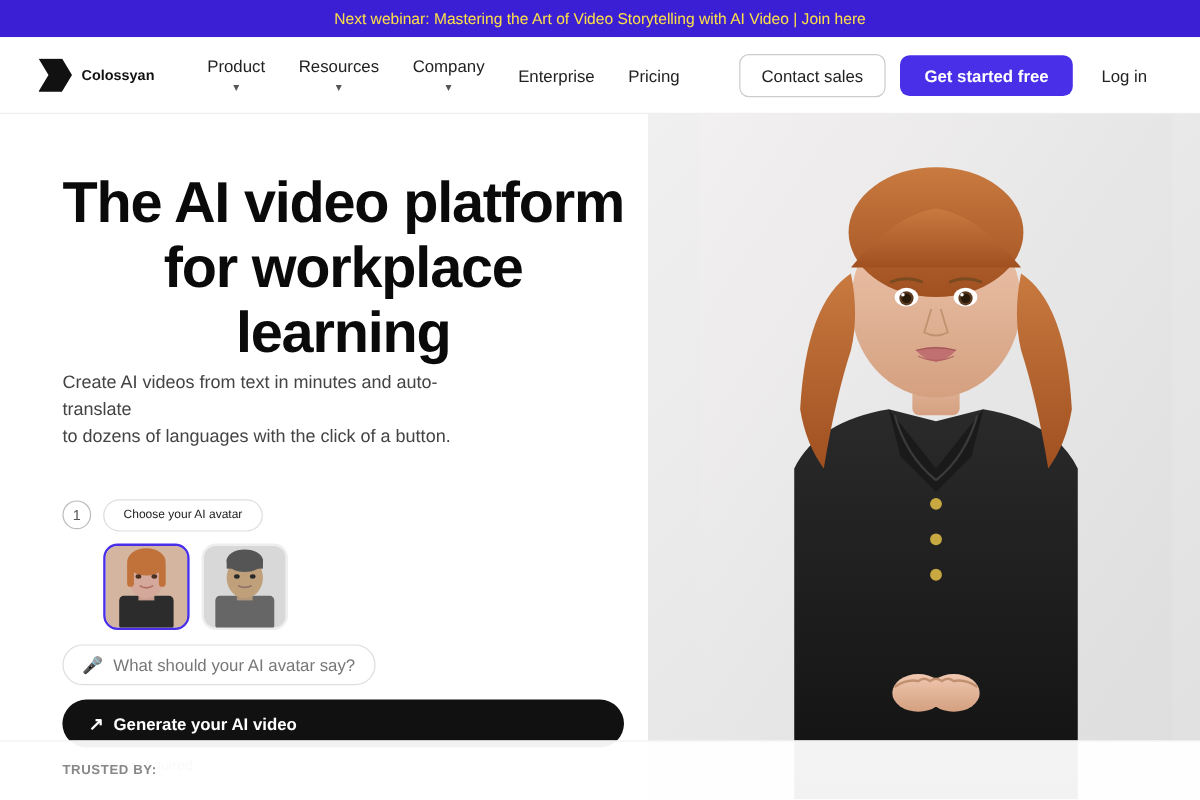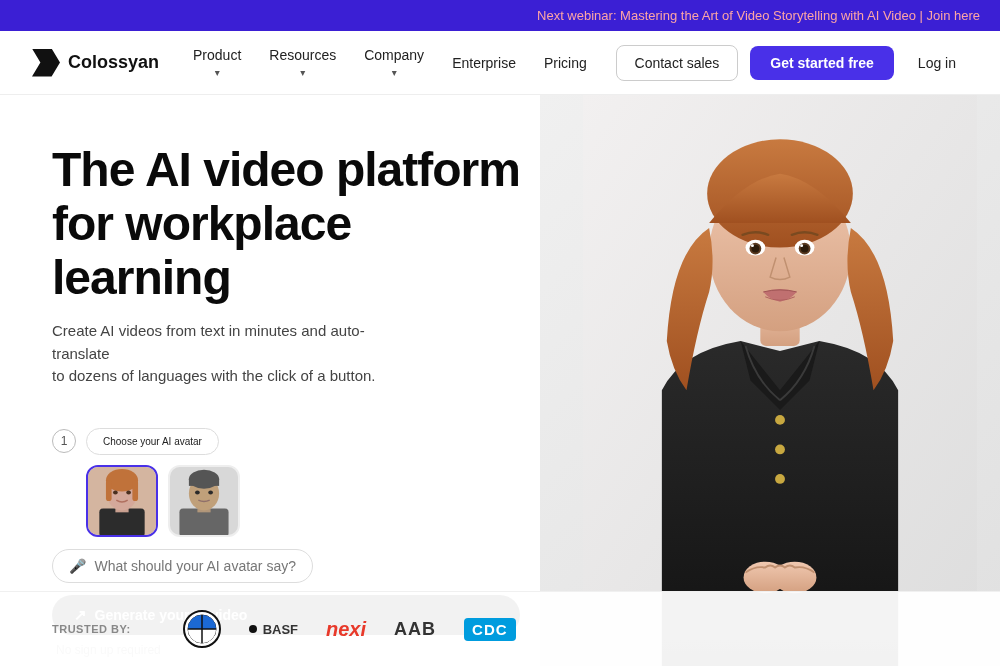--- a/index.html
+++ b/index.html
@@ -1,44 +1,44 @@
 <!DOCTYPE html>
 <html><head>
   <meta charset="utf-8">
   <style>
     * { margin: 0; padding: 0; box-sizing: border-box; }
     body { font-family: -apple-system, BlinkMacSystemFont, 'Segoe UI', sans-serif; width: 1000px; height: 667px; overflow: hidden; background: #fff; }
 
     
     .top-banner {
       background: #3b1fd4;
-      color: #fca5a5;
-      text-align: right;
+      color: #fde047;
+      text-align: center;
       padding: 8px 20px;
       font-size: 13px;
       cursor: pointer;
     }
 
     
     .navbar {
       display: flex;
       align-items: center;
       padding: 0 32px;
       height: 64px;
       border-bottom: 1px solid #eee;
       background: #fff;
     }
     .logo {
       display: flex;
       align-items: center;
       gap: 8px;
-      font-size: 18px;
+      font-size: 12px;
       font-weight: 700;
       color: #111;
-      margin-right: 22px;
+      margin-right: 32px;
       text-decoration: none;
     }
     .logo-icon {
       width: 28px;
       height: 28px;
       background: #111;
       clip-path: polygon(0 0, 70% 0, 100% 50%, 70% 100%, 0 100%, 30% 50%);
       display: inline-block;
     }
     .nav-links {
@@ -109,22 +109,23 @@
       padding: 48px 0 40px 52px;
       max-width: 520px;
       z-index: 2;
       flex-shrink: 0;
     }
     .hero-title {
       font-size: 48px;
       font-weight: 800;
       line-height: 1.12;
       color: #0a0a0a;
-      margin-bottom: 16px;
+      margin-bottom: 4px;
       letter-spacing: -1px;
+      text-align: center;
     }
     .hero-subtitle {
       font-size: 15px;
       color: #444;
       line-height: 1.5;
       margin-bottom: 40px;
       max-width: 340px;
     }
 
     
@@ -494,48 +495,15 @@
         <ellipse cx="185" cy="490" rx="22" ry="16" fill="url(#skinGrad)"></ellipse>
         <ellipse cx="215" cy="490" rx="22" ry="16" fill="url(#skinGrad)"></ellipse>
 
         <path d="M165 485 Q175 478 185 480 Q190 476 195 480 Q200 476 205 480 Q210 476 215 480 Q225 478 235 485" stroke="#c09070" stroke-width="2" fill="none"></path>
       </svg>
     </div>
   </div>
 
   <div class="trusted-section">
     <span class="trusted-label">TRUSTED BY:</span>
-    <div class="brand-logos">
-
-      <div class="brand-logo">
-        <svg class="bmw-logo" viewBox="0 0 38 38" xmlns="http://www.w3.org/2000/svg">
-          <circle cx="19" cy="19" r="18" fill="#fff" stroke="#111" stroke-width="2"></circle>
-          <circle cx="19" cy="19" r="14" fill="#fff" stroke="#111" stroke-width="1"></circle>
-          <path d="M19 5 A14 14 0 0 1 33 19 L19 19 Z" fill="#1c69d4"></path>
-          <path d="M5 19 A14 14 0 0 1 19 5 L19 19 Z" fill="#1c69d4"></path>
-          <path d="M19 33 A14 14 0 0 1 5 19 L19 19 Z" fill="#fff"></path>
-          <path d="M33 19 A14 14 0 0 1 19 33 L19 19 Z" fill="#fff"></path>
-          <line x1="5" y1="19" x2="33" y2="19" stroke="#111" stroke-width="1.5"></line>
-          <line x1="19" y1="5" x2="19" y2="33" stroke="#111" stroke-width="1.5"></line>
-        </svg>
-      </div>
-
-      <div class="brand-logo">
-        <span class="basf-dot"></span>
-        BASF
-      </div>
-
-      <div class="brand-logo" style="color:#e8392a; font-size:20px; font-weight:800; font-style:italic;">
-        nexi
-      </div>
-
-      <div class="brand-logo" style="font-size:18px; letter-spacing:1px; font-weight:900;">
-        AAB
-      </div>
-
-      <div class="brand-logo">
-        <span class="cdc-logo">CDC</span>
-      </div>
-
-    </div>
   </div>
 
 </div>
 
 </body></html>

